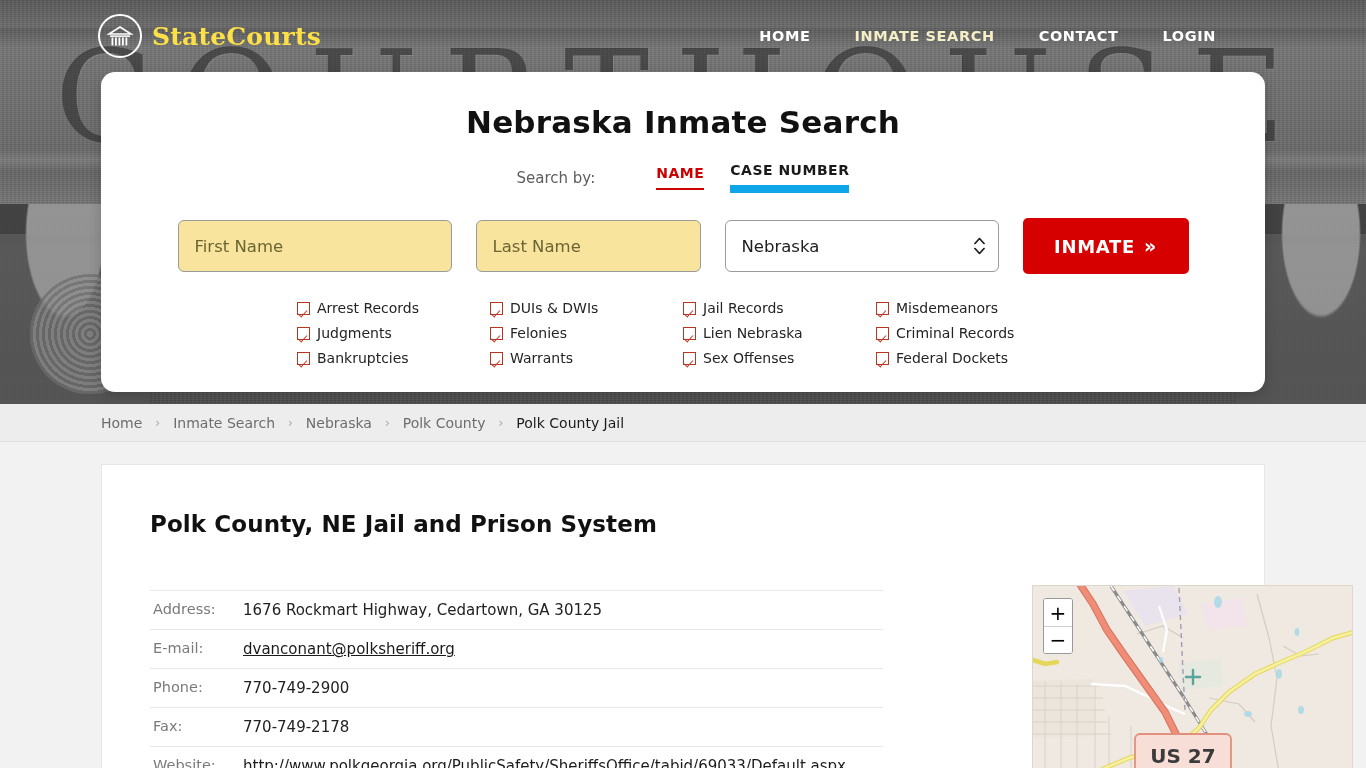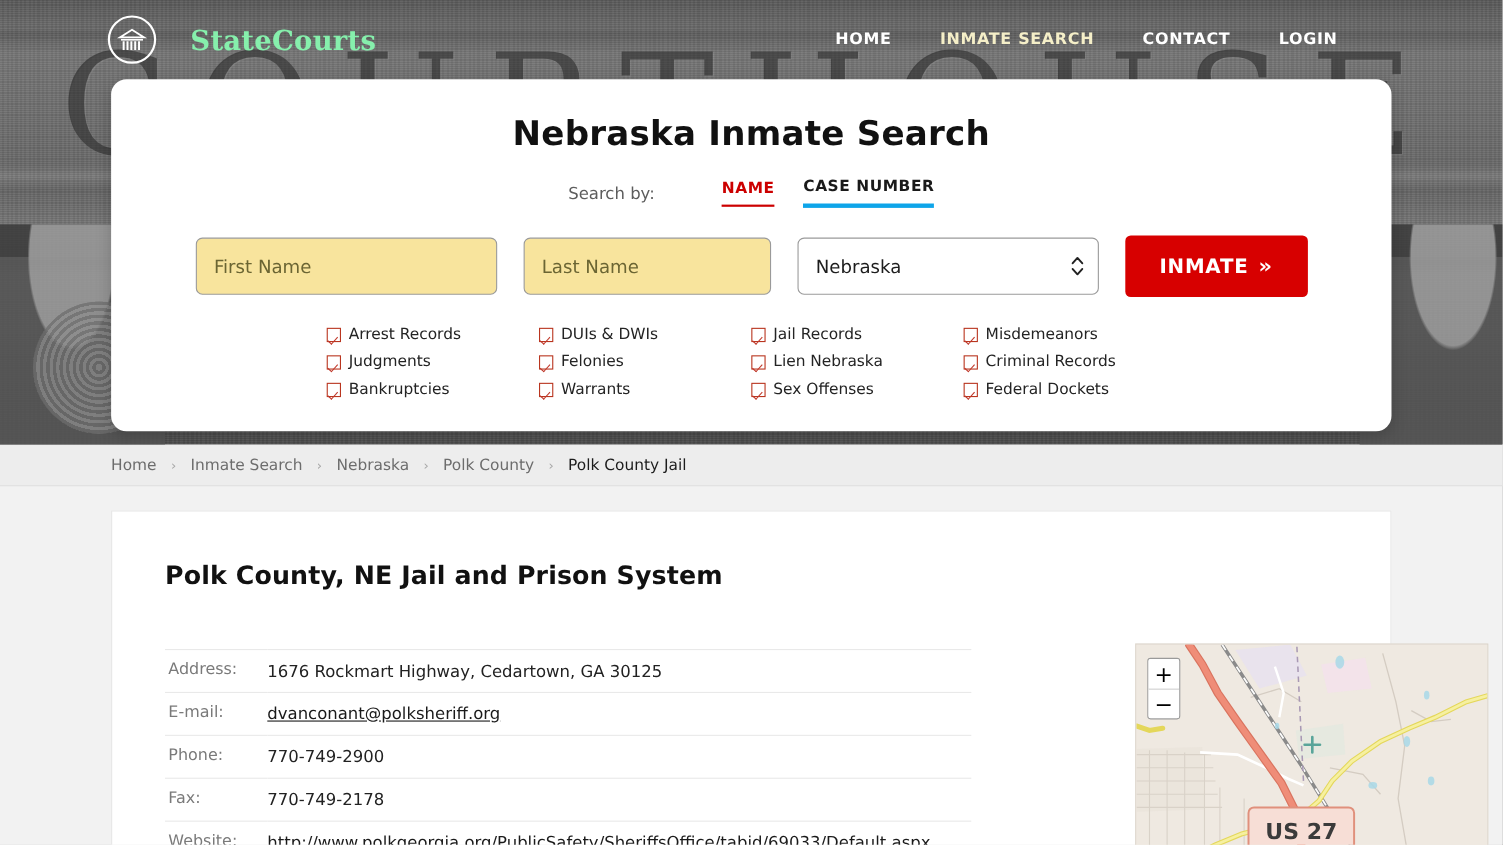--- a/index.html
+++ b/index.html
@@ -76,25 +76,24 @@
     z-index:5;
   }
   .brand { display:flex; align-items:center; gap:10px; }
   .brand-mark {
     width:44px; height:44px; border-radius:50%;
     border:2.5px solid #fff;
     display:flex; align-items:center; justify-content:center;
     overflow:hidden;
   }
   .brand-name {
-    color:#86efac;
+    color:#fde047;
     font-family:"DejaVu Serif","Liberation Serif",serif;
     font-size:25px; font-weight:bold;
     letter-spacing:.2px;
-    margin-left:21px;
   }
   .mainnav { margin-left:auto; display:flex; align-items:center; gap:44px; }
   .mainnav a {
     color:#fff; text-decoration:none;
     font-size:14.5px; font-weight:bold;
     letter-spacing:.6px;
   }
   .mainnav a.accent { color:#f5efc8; }
 
   
@@ -117,21 +116,21 @@
   .search-by {
     margin-top:22px;
     display:flex; align-items:center; justify-content:center; gap:26px;
   }
   .search-by-label { color:#5d5d5d; font-size:15px; }
   .tab {
     font-size:14px; font-weight:bold; letter-spacing:.5px;
     padding-bottom:7px; cursor:pointer;
   }
   .tab.active { color:#c00; border-bottom:2px solid #c00;margin-left:35px; }
-  .tab.inactive{ color:#1a1a1a; border-bottom:4px solid #0ea5e9; }
+  .tab.inactive{ color:#1a1a1a; border-bottom:8px solid #0ea5e9; }
 
   .form-row {
     margin-top:25px;
     display:flex; align-items:center; justify-content:center; gap:24px;
   }
   .fld {
     height:52px; border-radius:6px;
     border:1px solid #9a9a9a;
     background:#f8e49d;
     padding:0 16px;

